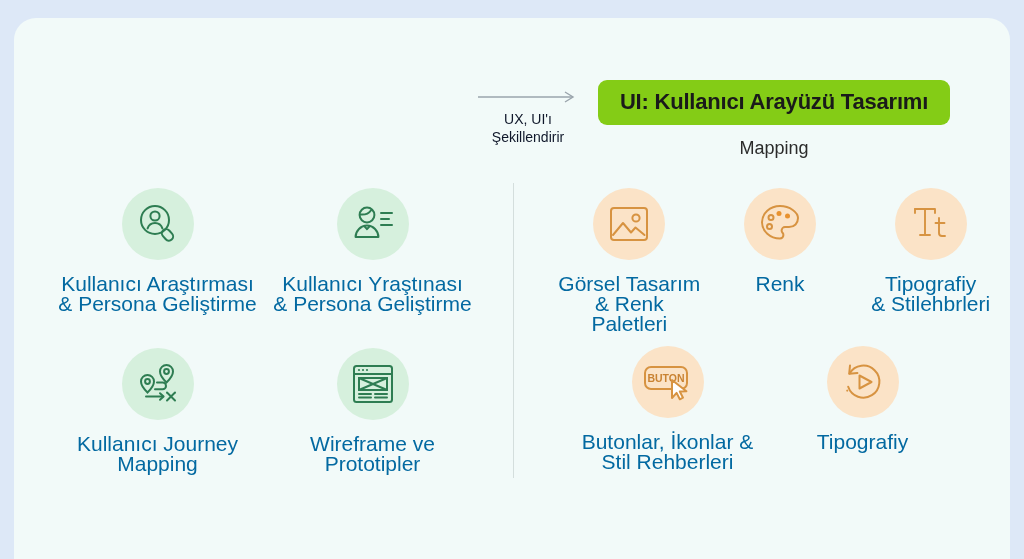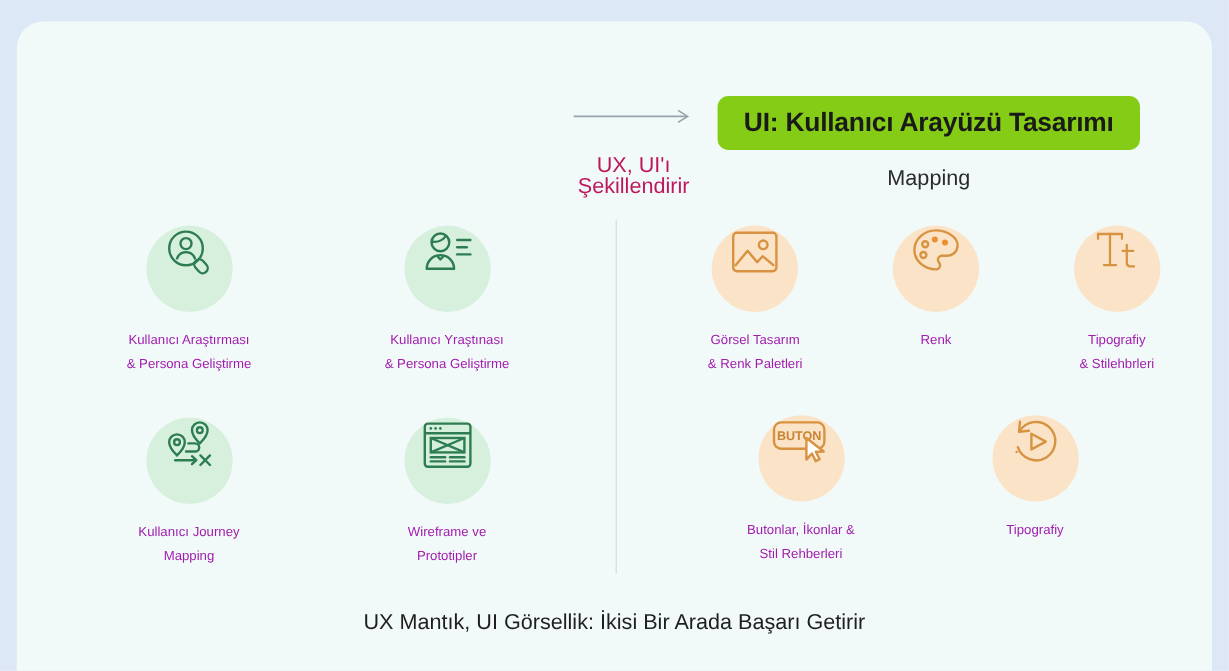--- a/index.html
+++ b/index.html
@@ -61,24 +61,24 @@
   
   .connector {
     position: absolute;
     left: 455px;
     top: 72px;
     width: 118px;
     text-align: center;
   }
   .connector svg { display: block; margin: 0 auto; }
   .connector-label {
-    margin-top: 24px;
-    font-size: 18px;
+    margin-top: 6px;
+    font-size: 14px;
     line-height: 18px;
-    color: #be185d;
+    color: #0f172a;
   }
 
   
   .divider {
     position: absolute;
     left: 499px;
     top: 165px;
     width: 1px;
     height: 295px;
     background: #d4dedd;
@@ -114,30 +114,30 @@
   .item {
     text-align: center;
     padding: 0 4px;
   }
   .bubble {
     width: 72px;
     height: 72px;
     border-radius: 50%;
     margin: 0 auto 14px auto;
     display: flex;
-    align-items: flex-start;
+    align-items: center;
     justify-content: center;
   }
   .bubble.green  { background: #d6f0dd; }
   .bubble.orange { background: #fbe3c7; }
 
   .item-label {
-    font-size: 11px;
+    font-size: 21px;
     line-height: 20px;
-    color: #a21caf;
+    color: #0369a1;
     white-space: pre-line;
   }
 
   
   .footer {
     position: absolute;
     left: 0;
     top: 490px;
     width: 996px;
     text-align: center;
@@ -309,15 +309,14 @@
           <path d="M8.6 13.5A16 16 0 1 1 7.2 26.7" stroke-linecap="round"></path>
           <path d="M6.2 30.6a16 16 0 0 0 2.2 3.5" stroke-linecap="round" stroke-dasharray="0.1 5.6"></path>
           <polyline points="9,5.5 8.2,13.8 16.4,13" stroke-linecap="round" stroke-linejoin="round"></polyline>
           <path d="M18.5 15.5l12 6.5-12 6.5z" stroke-linejoin="round"></path>
         </svg>
       </div>
       <div class="item-label">Tipografiy</div>
     </div>
   </div>
 
-  <div class="footer">UX Mantık, UI Görsellik: İkisi Bir Arada Başarı Getirir</div>
 
 </div>
 
 </body></html>

